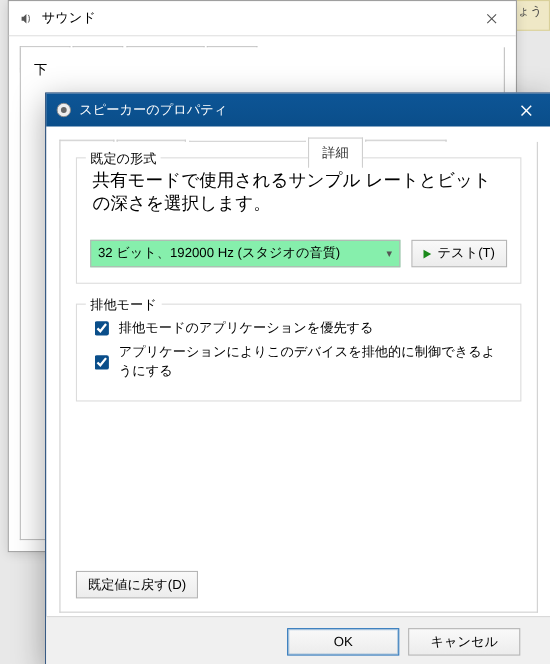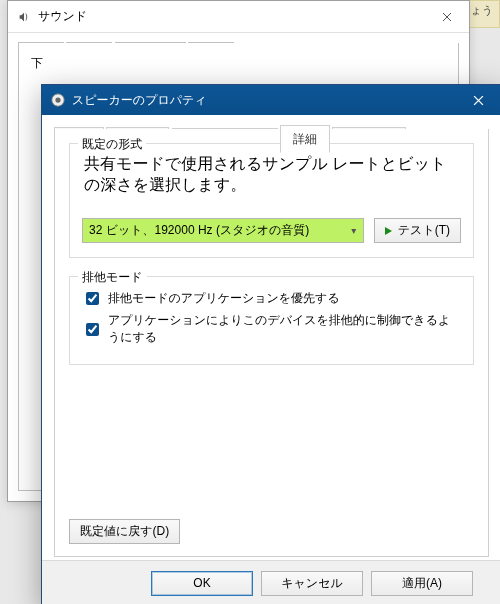--- a/index.html
+++ b/index.html
@@ -203,21 +203,21 @@
 
   .row-select {
     display: flex;
     align-items: center;
     gap: 10px;
   }
   .combo {
     flex: 1;
     height: 23px;
     border: 1px solid #b5b5b5;
-    background: #bef264;
+    background: #86efac;
     display: flex;
     align-items: center;
     padding: 0 6px;
     position: relative;
     font-size: 12px;
     color: #000;
   }
   .combo .arrow {
     position: absolute;
     right: 0; top: 0; bottom: 0;
@@ -378,18 +378,15 @@
 
   </div>
 
   <div class="dlg-buttons">
     <div class="btn default">
       <span>OK</span>
     </div>
     <div class="btn">
       <span>キャンセル</span>
     </div>
-    <div class="btn">
-      <span>適用(A)</span>
-    </div>
   </div>
 
 </div>
 
 </body></html>

